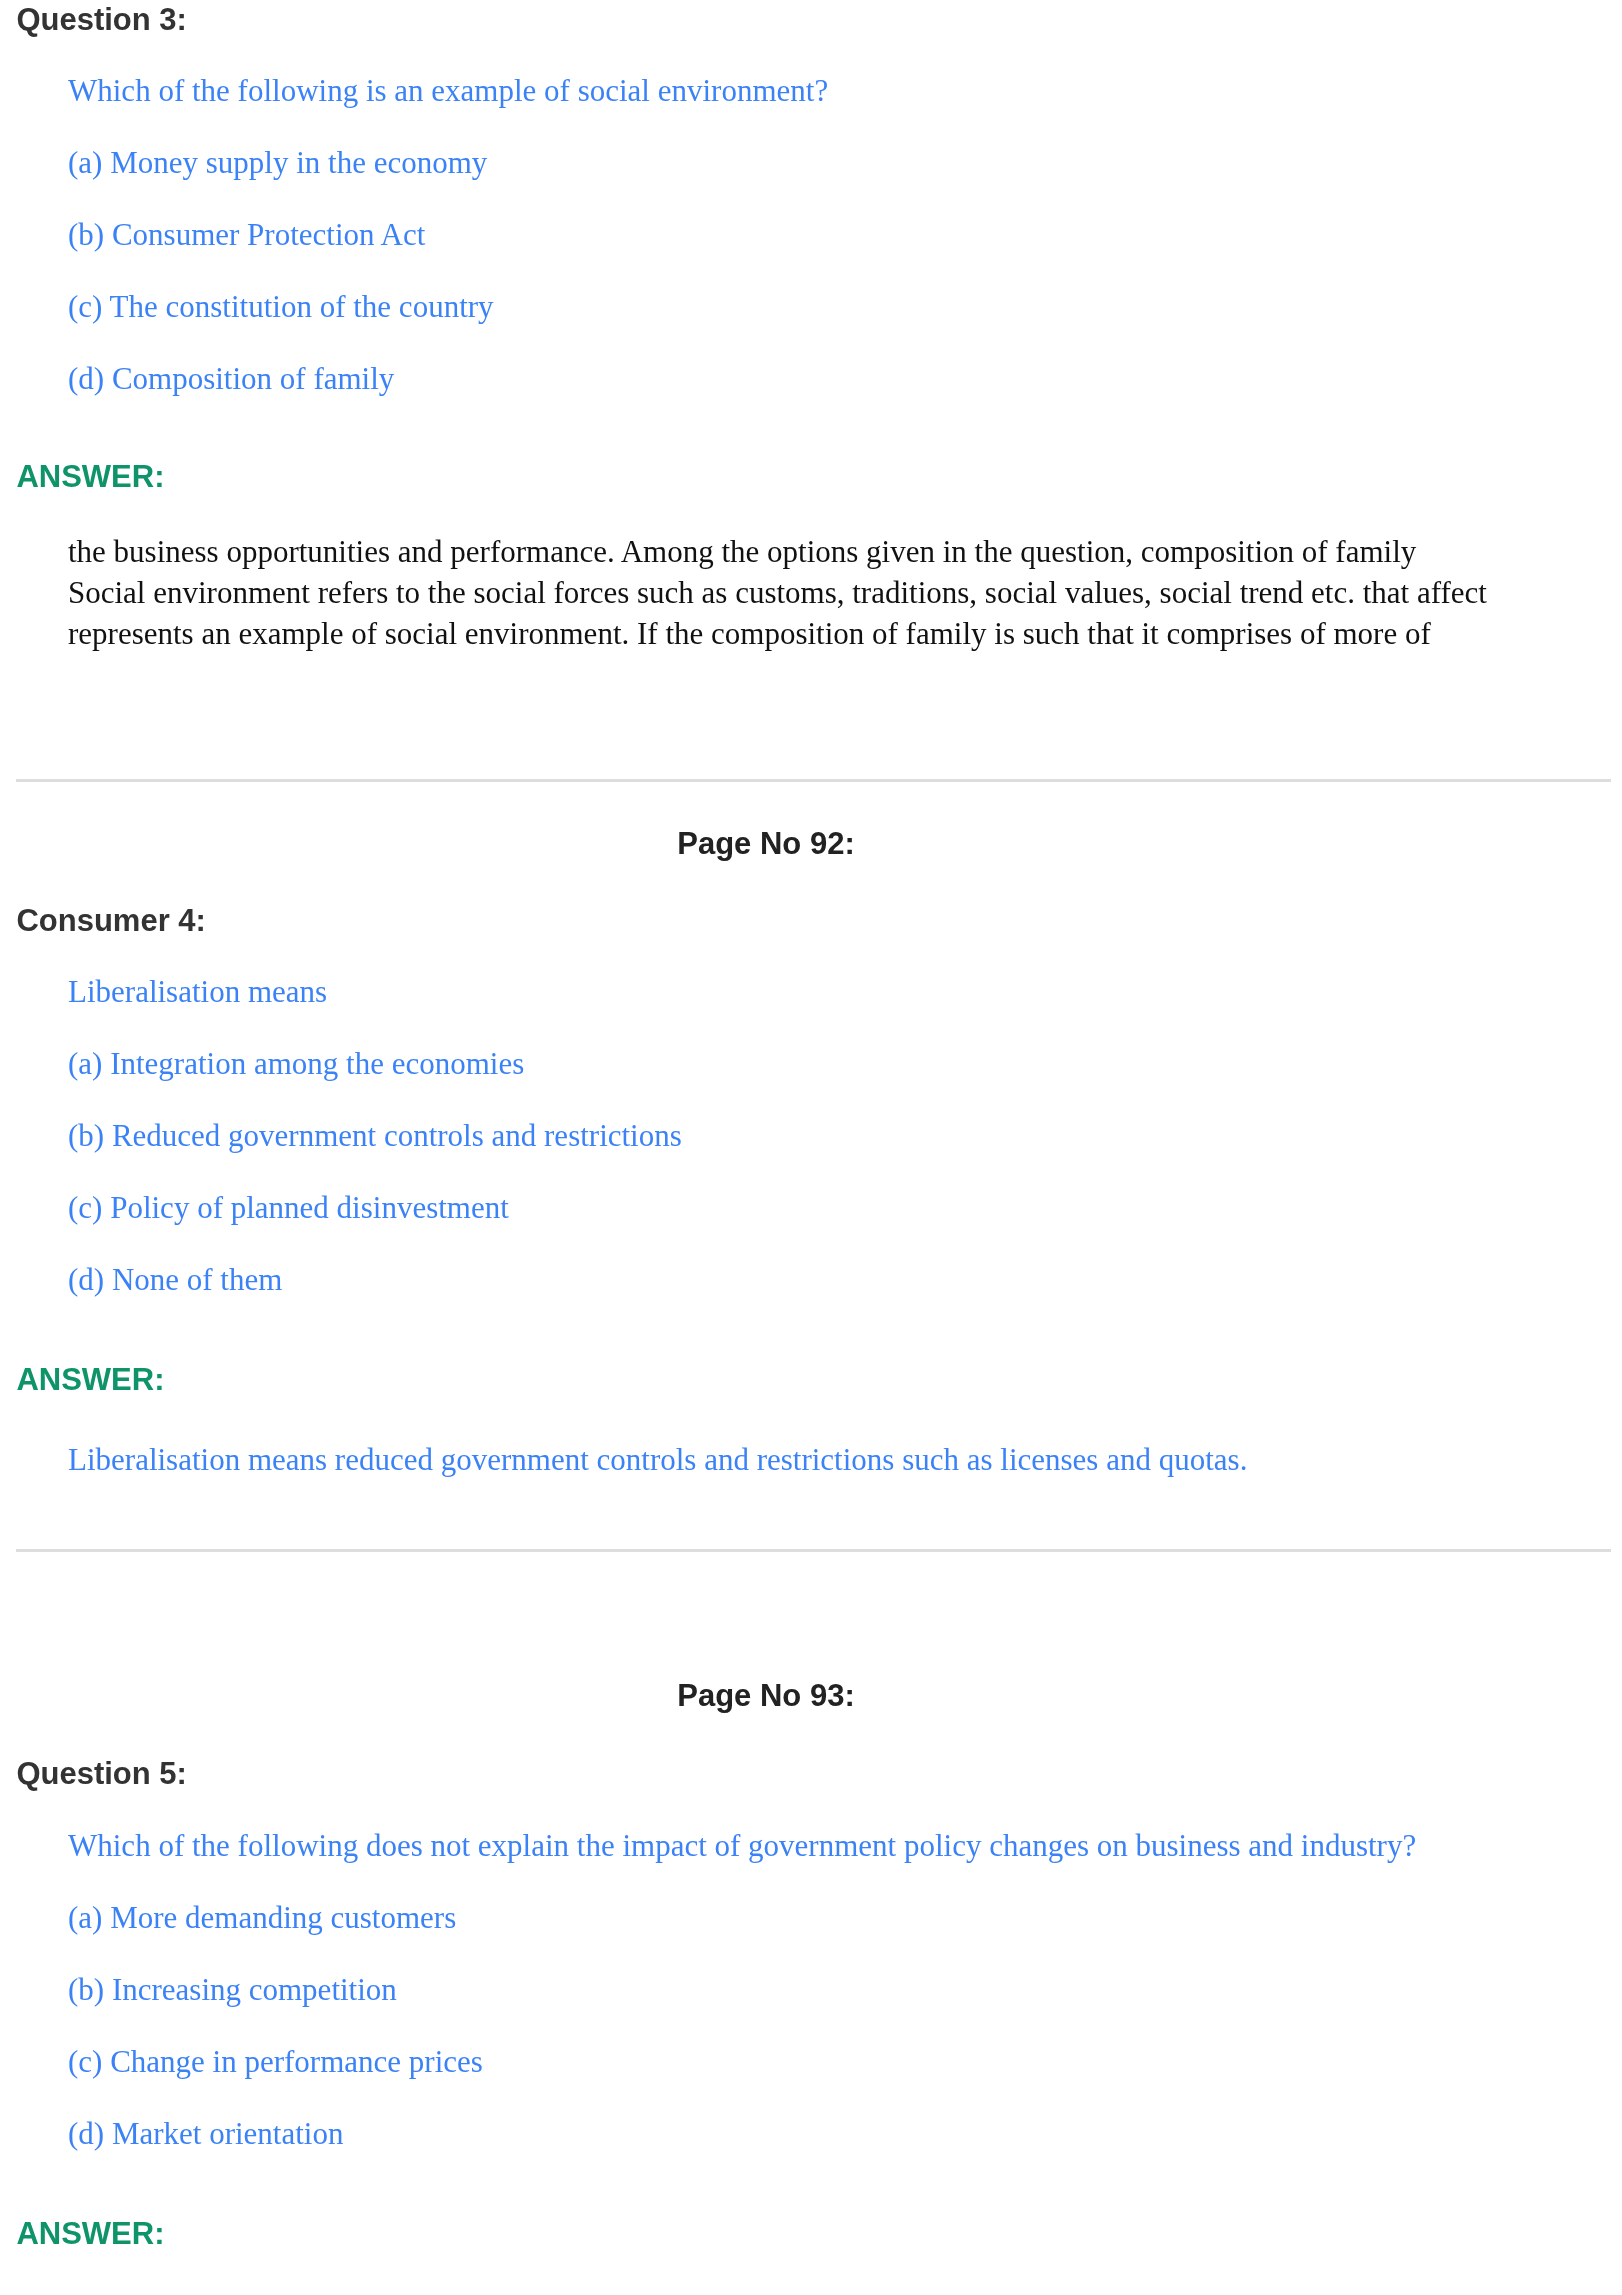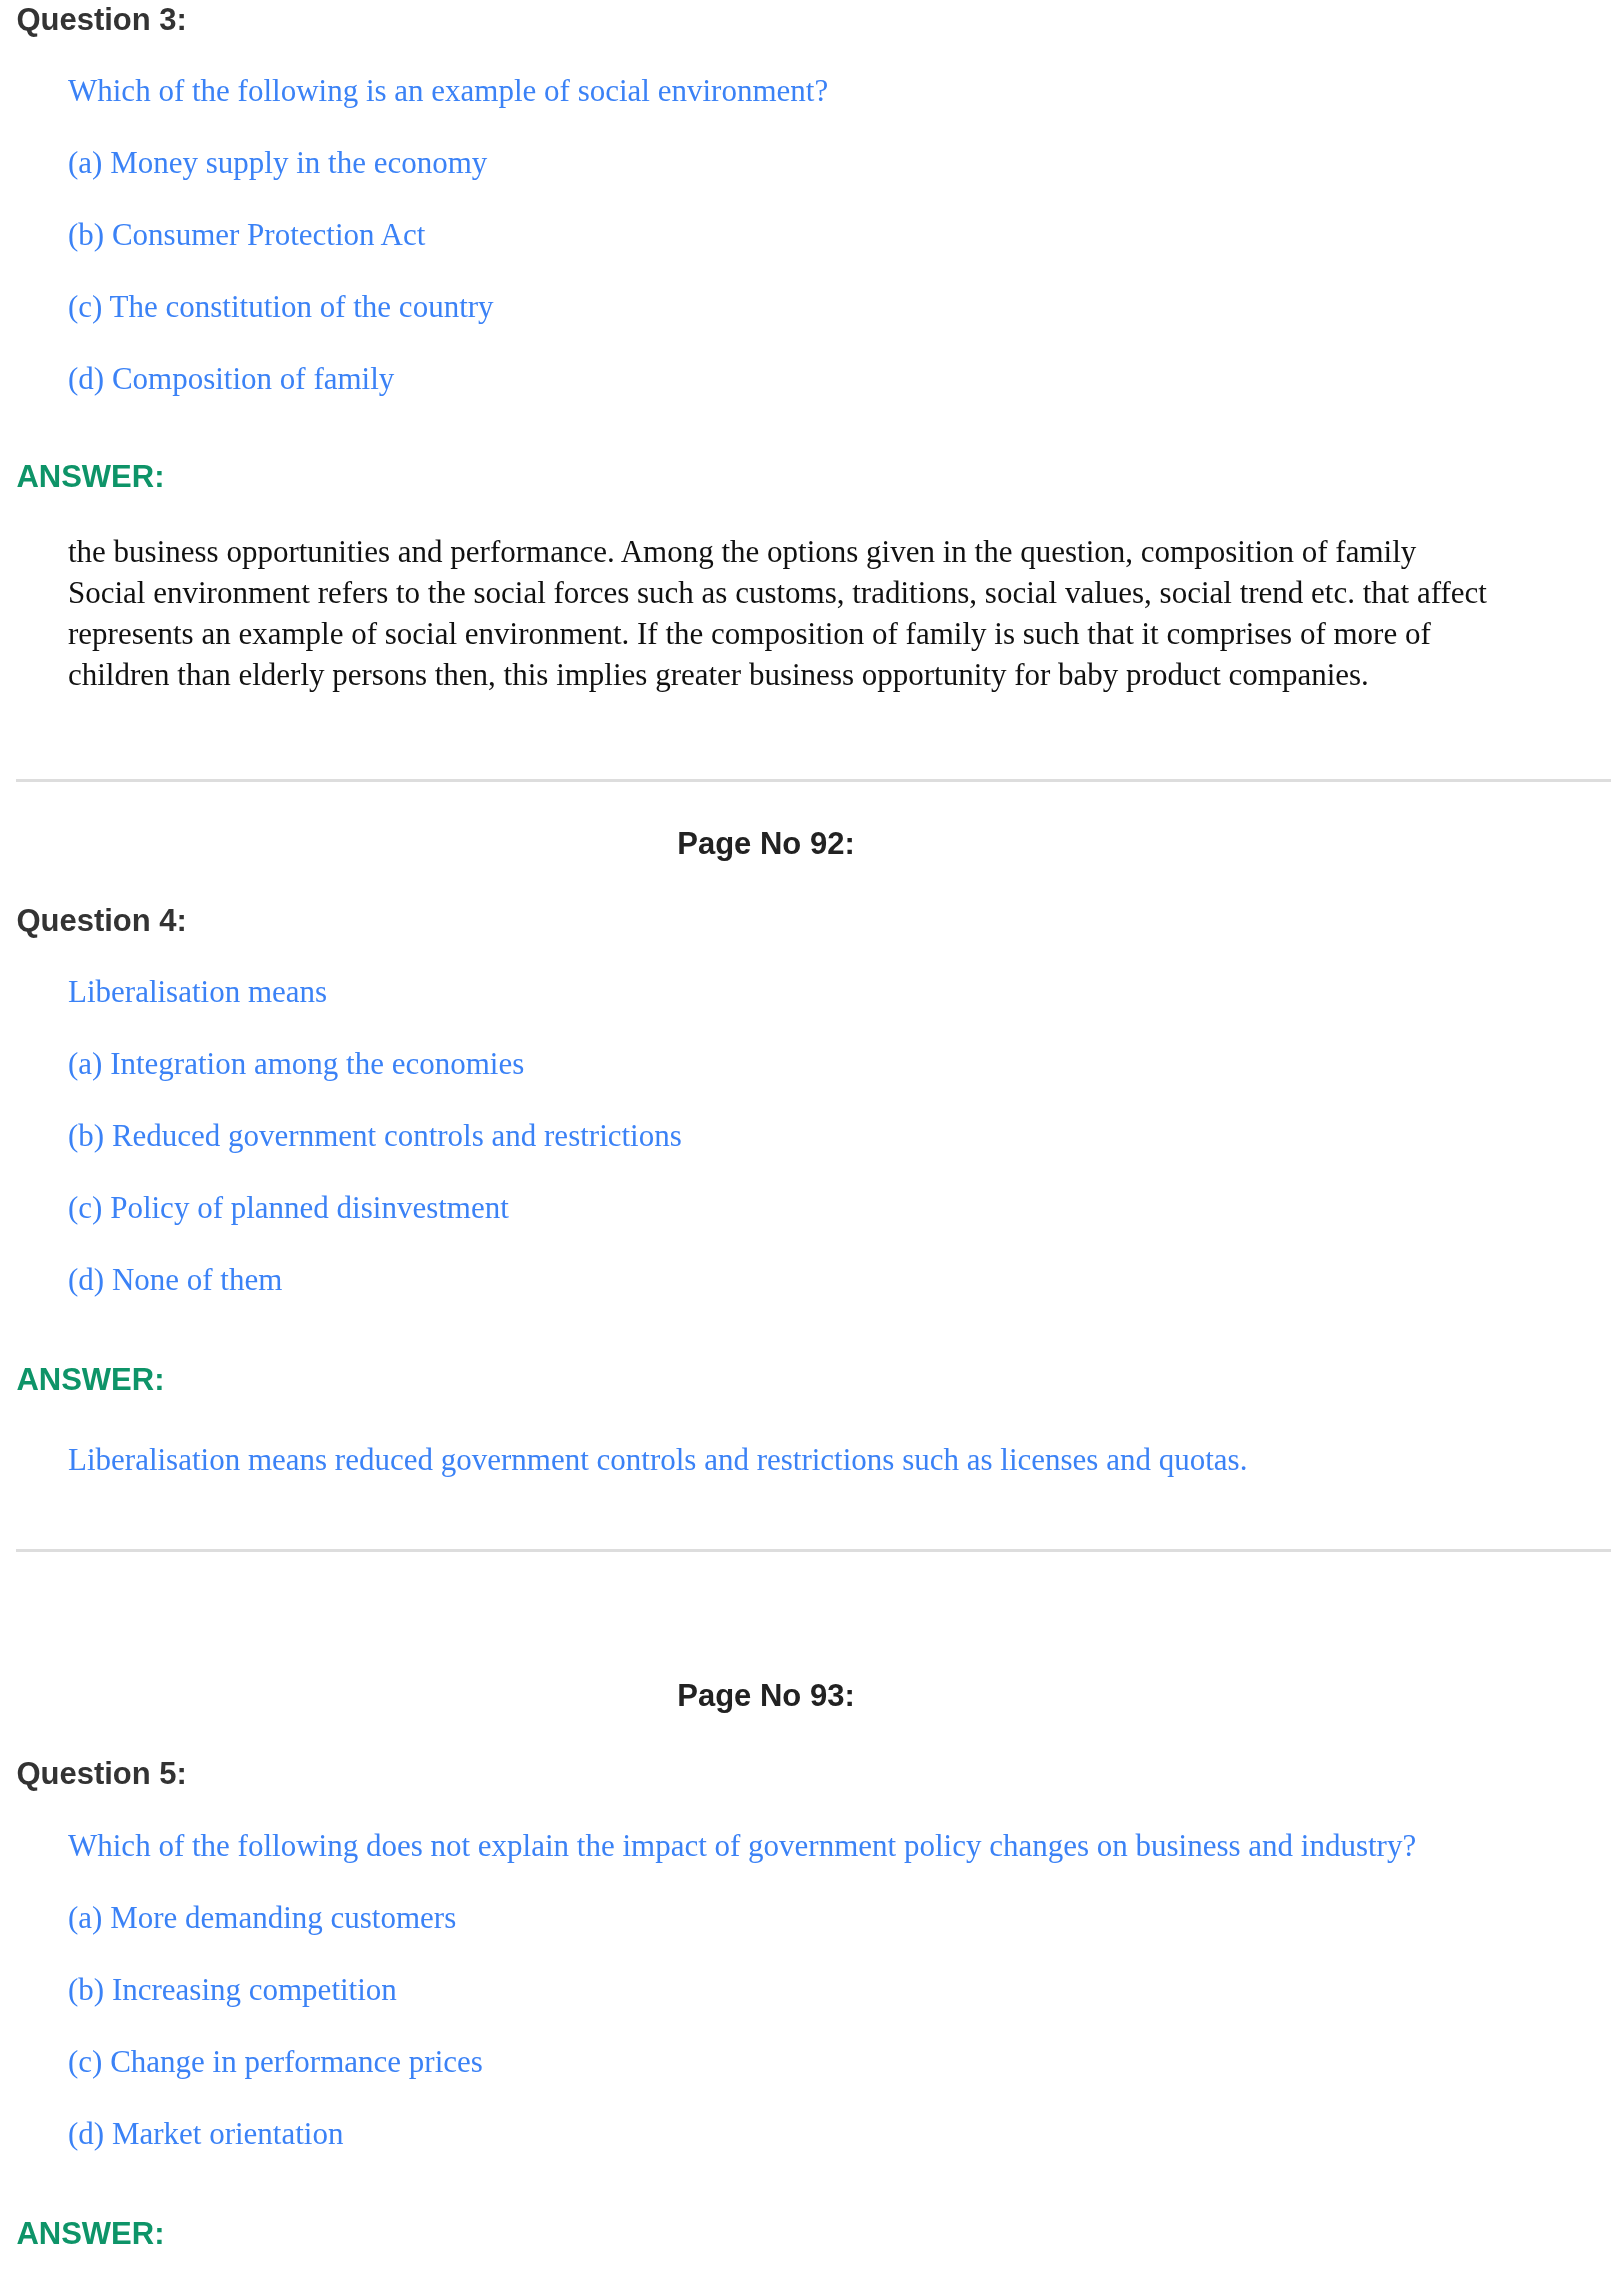--- a/index.html
+++ b/index.html
@@ -75,27 +75,26 @@
 <div class="abs serif-line" style="top:147px;">(a) Money supply in the economy</div>
 <div class="abs serif-line" style="top:219px;">(b) Consumer Protection Act</div>
 <div class="abs serif-line" style="top:291px;">(c) The constitution of the country</div>
 <div class="abs serif-line" style="top:363px;">(d) Composition of family</div>
 
 <div class="abs answer-heading" style="top:461px;">ANSWER:</div>
 <div class="abs para" style="top:531px;">
   <span>the business opportunities and performance. Among the options given in the question, composition of family</span>
   <span>Social environment refers to the social forces such as customs, traditions, social values, social trend etc. that affect</span>
   <span>represents an example of social environment. If the composition of family is such that it comprises of more of</span>
-  <span>children than elderly persons then, this implies greater business opportunity for baby product companies.</span>
 </div>
 
 <div class="abs divider" style="top:779px;"></div>
 
 <div class="abs page-no" style="top:828px;">Page No 92:</div>
-<div class="abs q-heading" style="top:905px;">Question 4:</div>
+<div class="abs q-heading" style="top:905px;">Consumer 4:</div>
 <div class="abs serif-line" style="top:976px;">Liberalisation means</div>
 <div class="abs serif-line" style="top:1048px;">(a) Integration among the economies</div>
 <div class="abs serif-line" style="top:1120px;">(b) Reduced government controls and restrictions</div>
 <div class="abs serif-line" style="top:1192px;">(c) Policy of planned disinvestment</div>
 <div class="abs serif-line" style="top:1264px;">(d) None of them</div>
 
 <div class="abs answer-heading" style="top:1364px;">ANSWER:</div>
 <div class="abs serif-line" style="top:1444px;">Liberalisation means reduced government controls and restrictions such as licenses and quotas.</div>
 
 <div class="abs divider" style="top:1549px;"></div>

